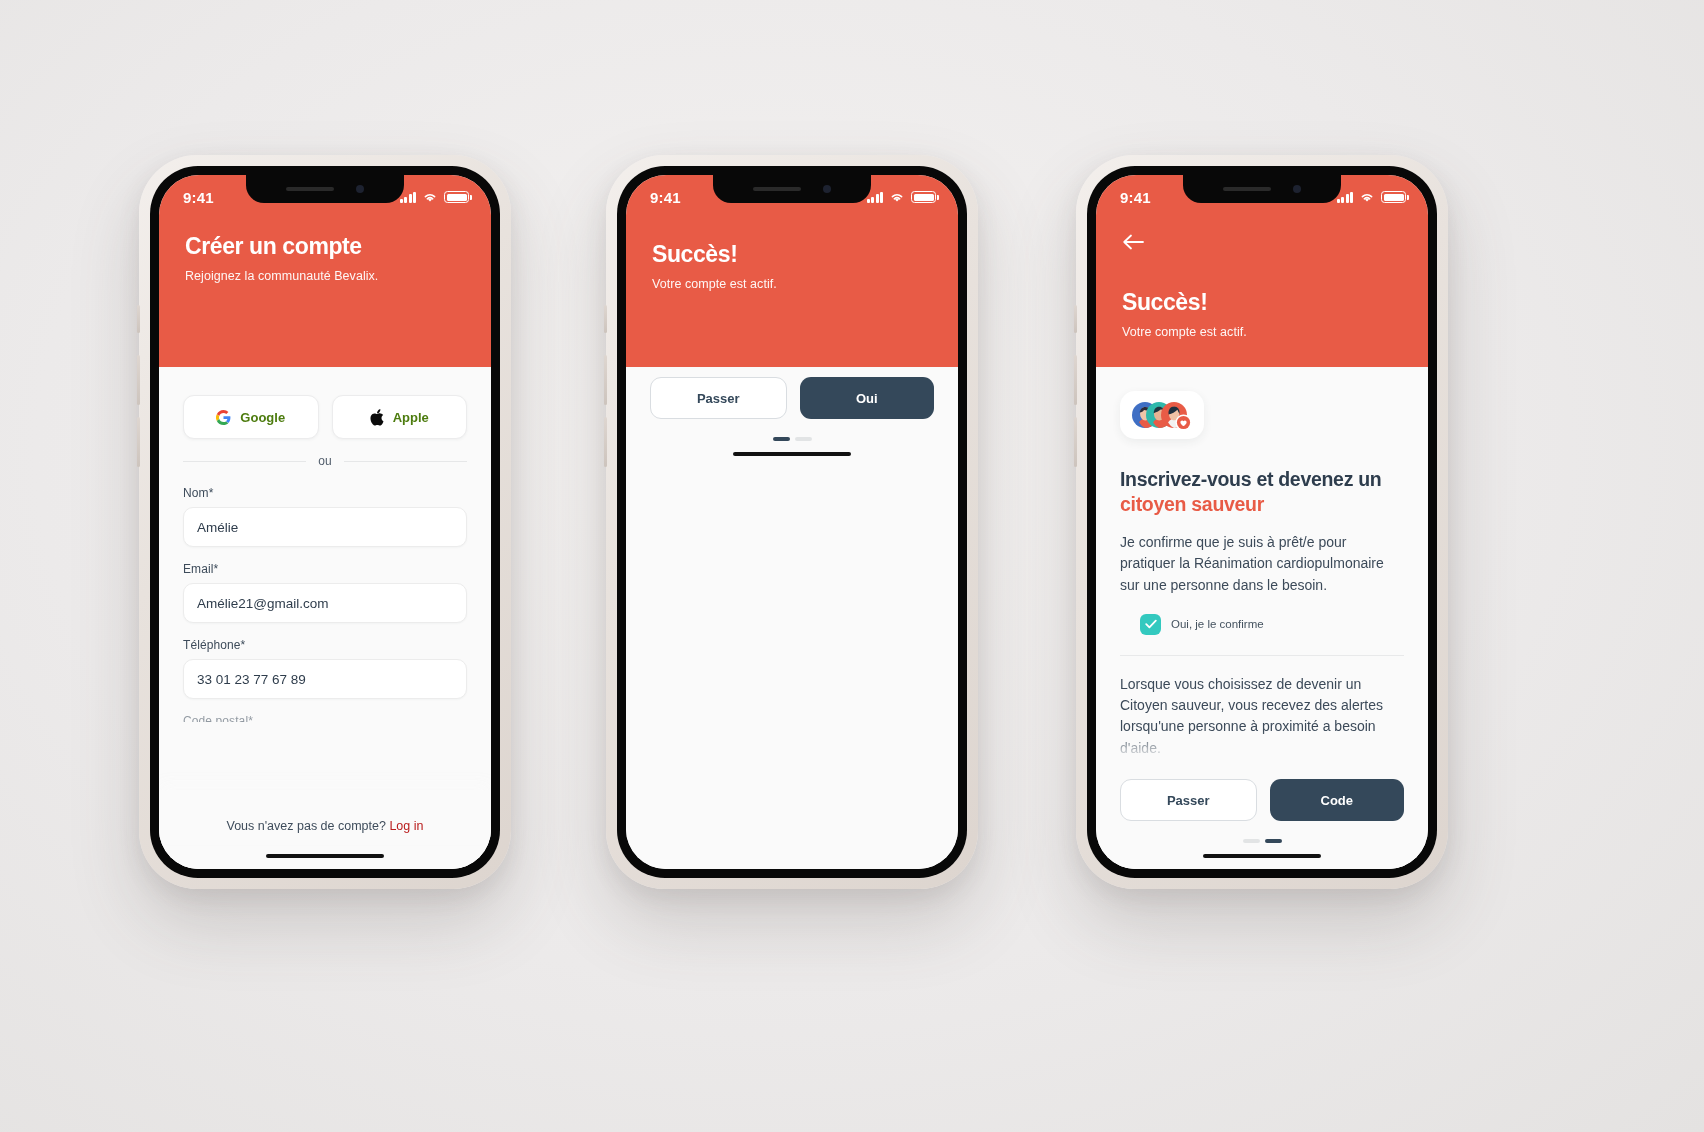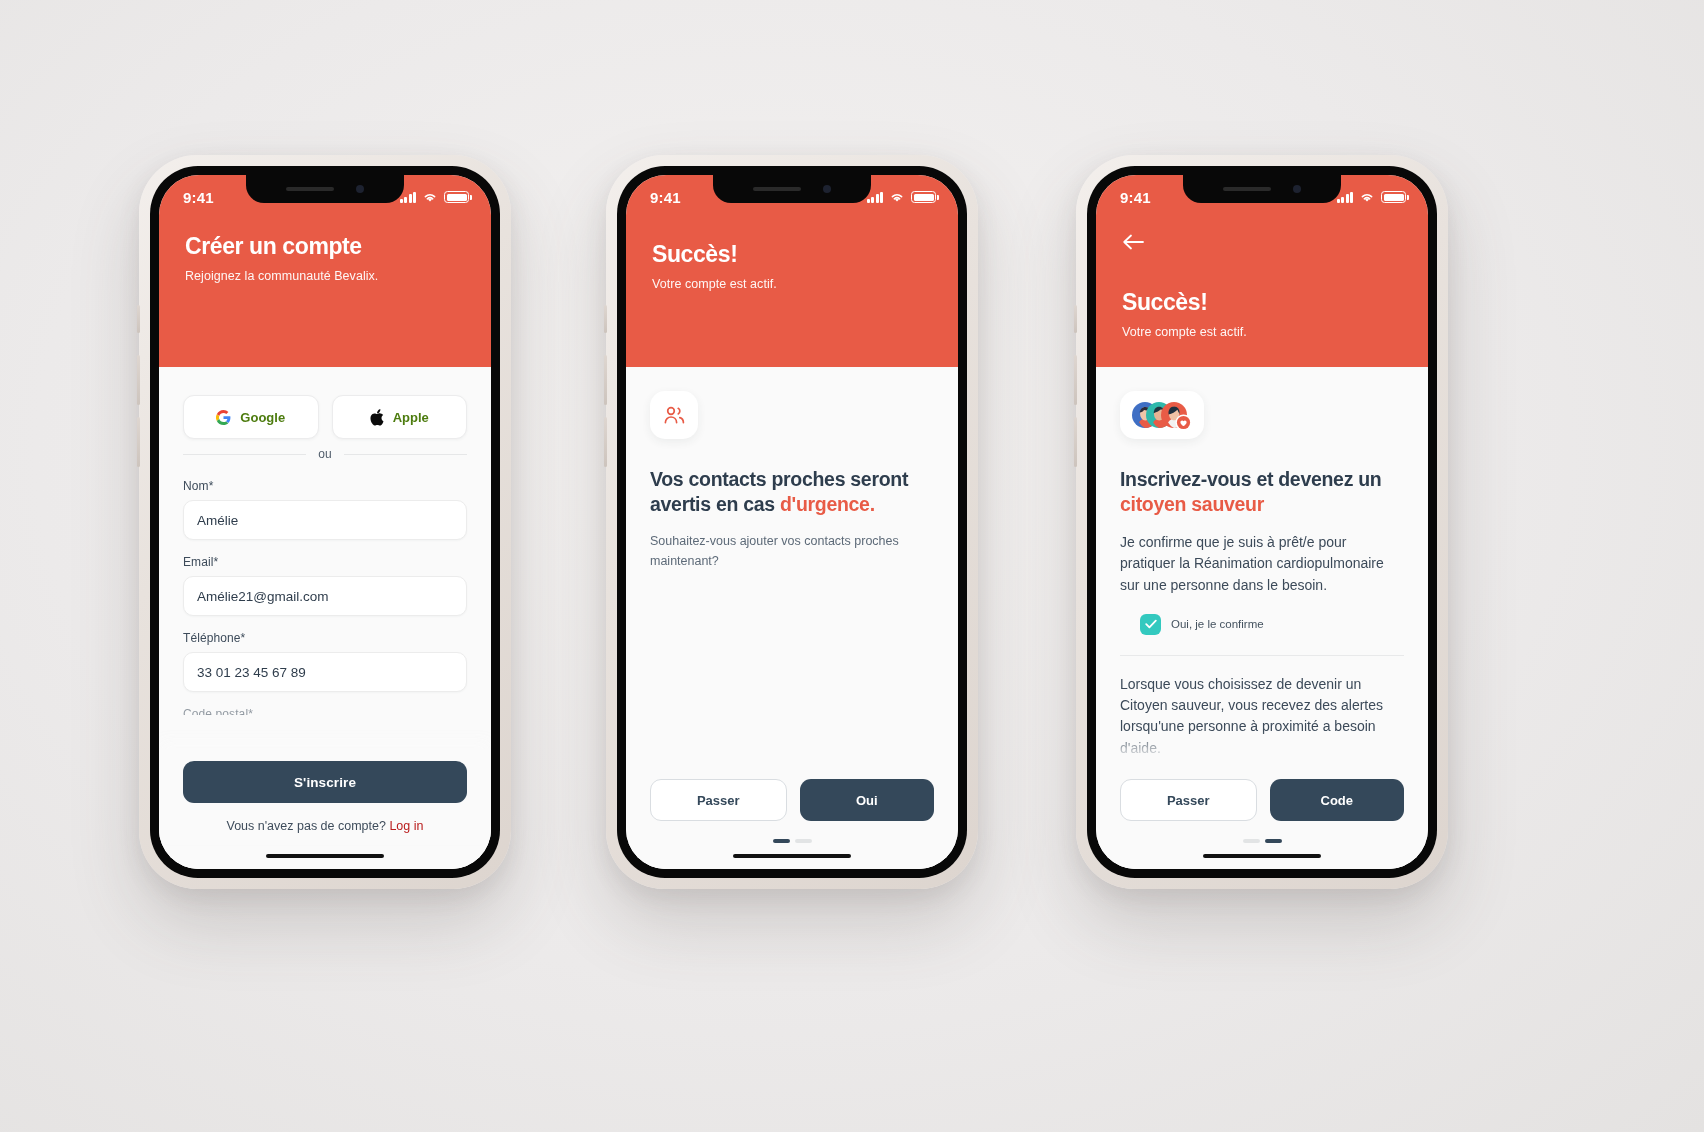--- a/index.html
+++ b/index.html
@@ -181,21 +181,21 @@
     font-size: 13px;
     font-weight: 700;
     color: #4d7c0f;
     box-shadow: 0 1px 3px rgba(40,50,60,0.05);
   }
   .divider-or {
     display: flex;
     align-items: center;
     gap: 12px;
     padding: 0 24px;
-    margin-top: 8px;
+    margin-top: 15px;
   }
   .divider-or .line { flex: 1; height: 1px; background: #e6e7e8; }
   .divider-or .lbl { font-size: 12px; color: #515d6b; }
 
   .fields {
     padding: 18px 24px 0;
     flex: 1;
     overflow: hidden;
   }
   .field-label {
@@ -428,27 +428,26 @@
           </div>
 
           <div class="fields">
             <div class="field-label">Nom*</div>
             <div class="field-input">Amélie</div>
 
             <div class="field-label">Email*</div>
             <div class="field-input">Amélie21@gmail.com</div>
 
             <div class="field-label">Téléphone*</div>
-            <div class="field-input">33 01 23 45 67 89</div>
+            <div class="field-input">33 01 23 77 67 89</div>
 
             <div class="field-label clipped">Code postal*</div>
           </div>
 
           <div class="sticky-footer">
-            <div class="btn-primary">S'inscrire</div>
             <div class="footer-note">
               <span>Vous n'avez pas de compte?</span>
               <a href="#">Log in</a>
             </div>
           </div>
 
           <div class="home-ind-wrap">
             <div class="home-ind"></div>
           </div>
         </div>
@@ -485,36 +484,20 @@
               <div class="batt">
                   <span></span>
                 </div>
             </div>
           </div>
           <div class="hero-title">Succès!</div>
           <div class="hero-sub">Votre compte est actif.</div>
         </div>
 
         <div class="body">
-          <div class="content">
-            <div class="icon-tile">
-              <svg width="24" height="22" viewBox="0 0 24 22">
-                <circle cx="9" cy="7" r="3.3" fill="none" stroke="#e85b46" stroke-width="1.7"></circle>
-                <path d="M3.4 18.6c0-3.3 2.5-5.6 5.6-5.6s5.6 2.3 5.6 5.6" fill="none" stroke="#e85b46" stroke-width="1.7" stroke-linecap="round"></path>
-                <path d="M16.2 4.3a3.2 3.2 0 010 5.6" fill="none" stroke="#e85b46" stroke-width="1.7" stroke-linecap="round"></path>
-                <path d="M17.8 13.6c2.2.7 3.6 2.6 3.6 5" fill="none" stroke="#e85b46" stroke-width="1.7" stroke-linecap="round"></path>
-              </svg>
-            </div>
-
-            <div class="big-head">
-              <span>Vos contacts proches seront avertis en cas </span><span class="accent">d'urgence.</span>
-            </div>
-
-            <div class="para">Souhaitez-vous ajouter vos contacts proches maintenant?</div>
-          </div>
 
           <div class="dual-footer">
             <div class="btn-ghost">Passer</div>
             <div class="btn-fill">Oui</div>
           </div>
 
           <div class="dots">
             <div class="dot active"></div>
             <div class="dot"></div>
           </div>

